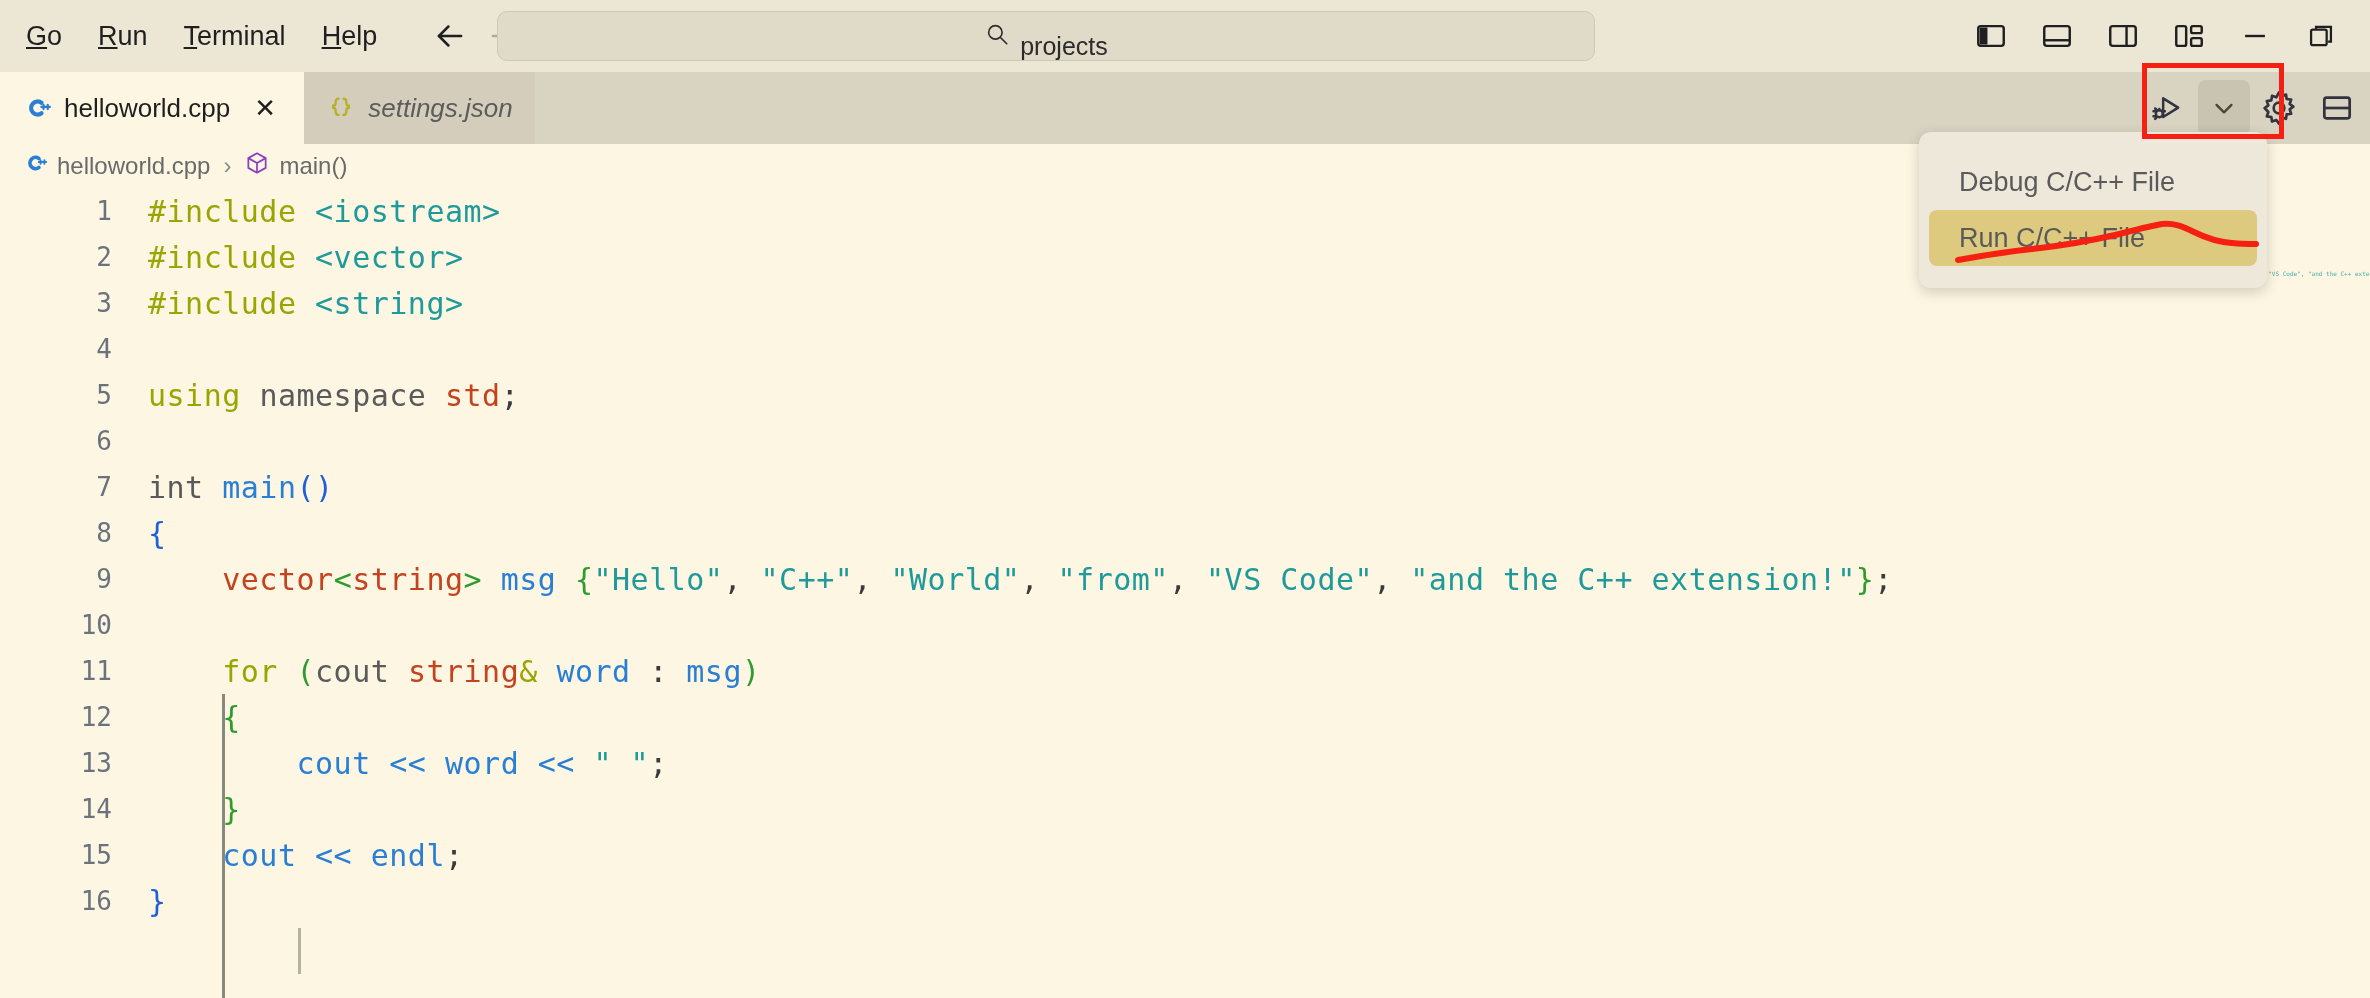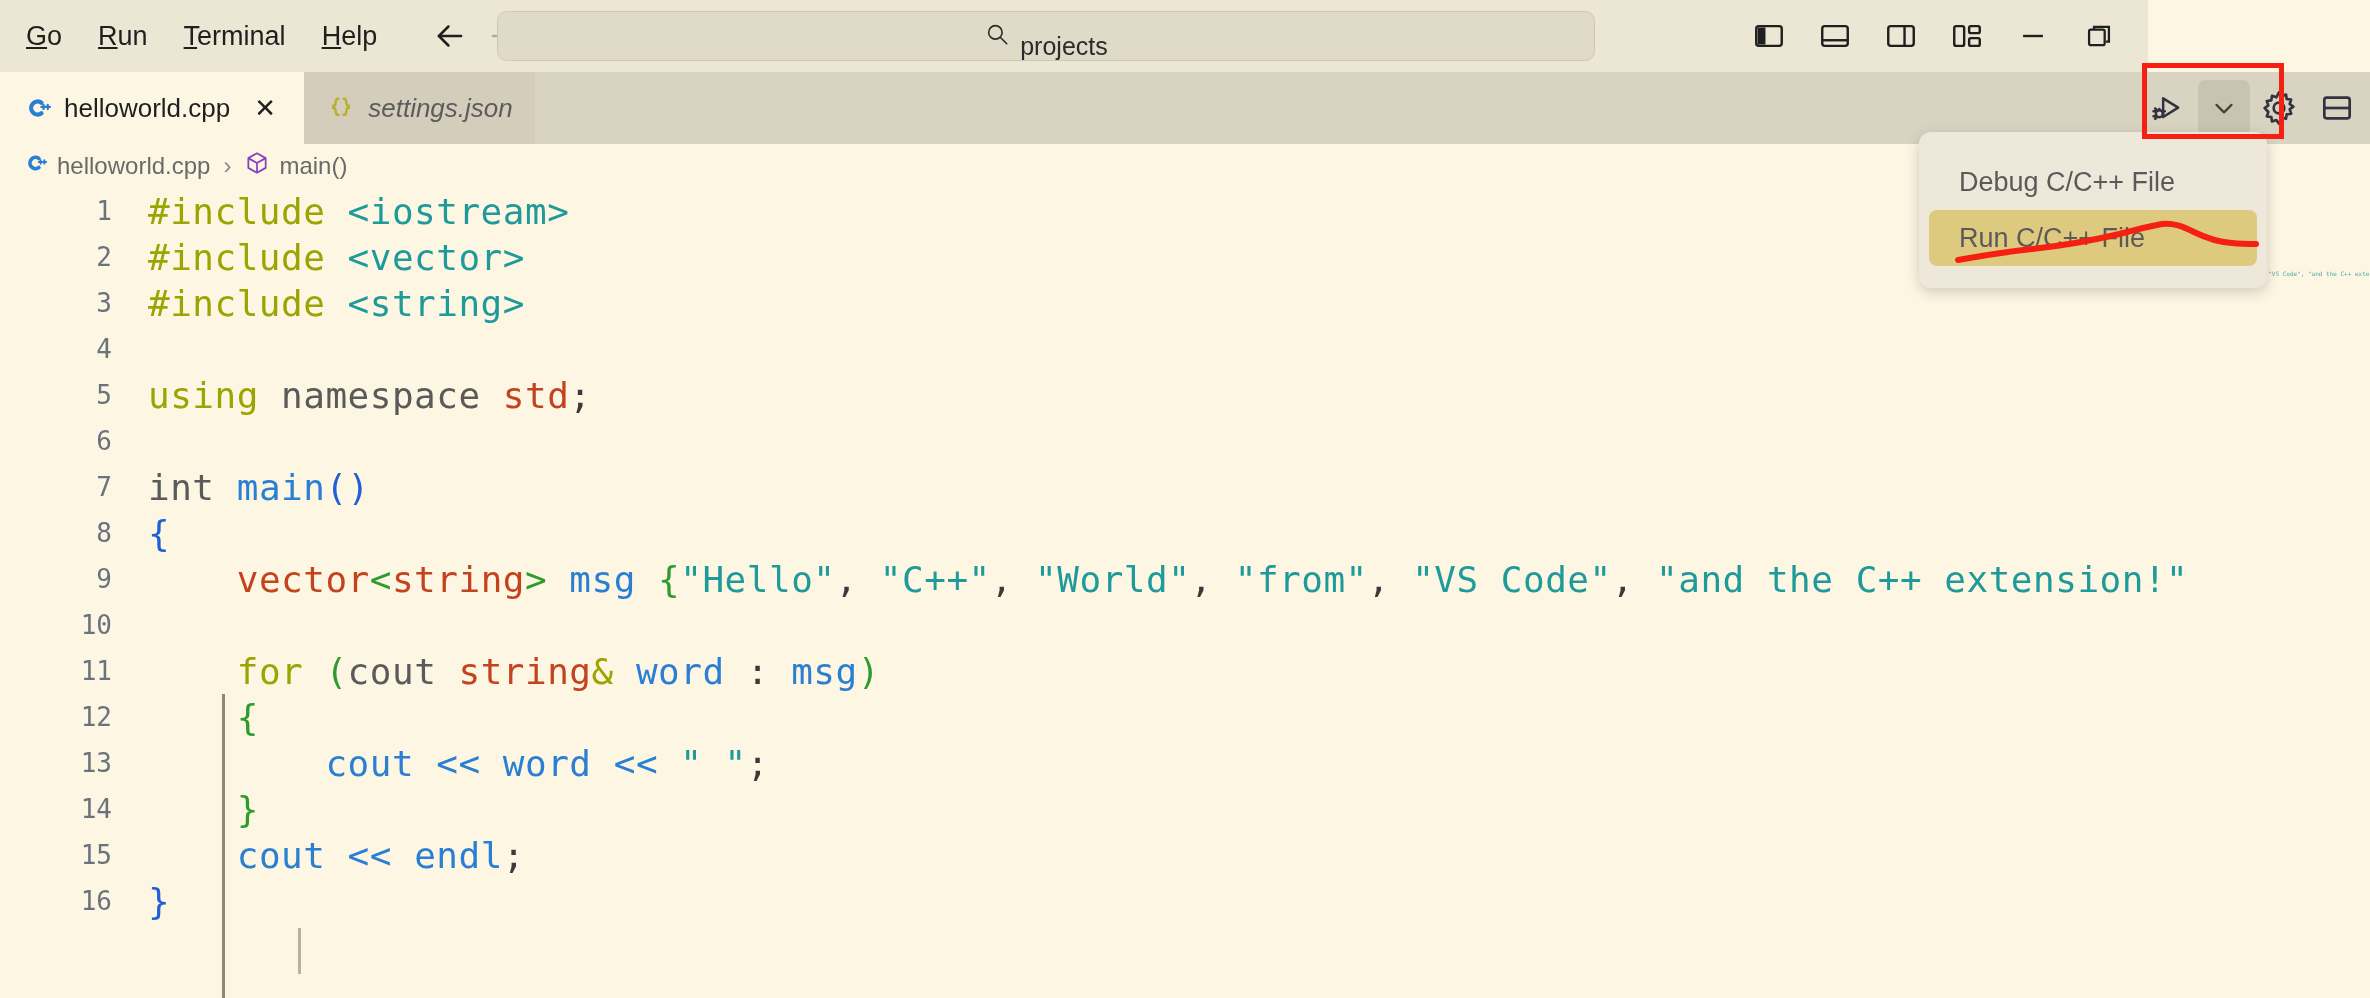--- a/index.html
+++ b/index.html
@@ -11,21 +11,21 @@
     position: relative;
     width: 2370px;
     height: 998px;
     overflow: hidden;
     background: #fdf6e3;
   }
 
   
   .titlebar {
     position: absolute; left: 0; top: 0;
-    width: 2148px; height: 72px;
+    width: 2370px; height: 72px;
     background: #ece6d4;
     display: flex; align-items: center;
   }
   .menus { display: flex; align-items: center; padding-left: 8px; }
   .menu-item {
     font-size: 27px;
     color: #1f1f1f;
     padding: 6px 18px;
     cursor: default;
     white-space: nowrap;
@@ -162,21 +162,21 @@
     left: 0; width: 112px;
     text-align: right;
     font-family: "DejaVu Sans Mono", monospace;
     font-size: 26px;
     color: #6a737d;
   }
   .linecode {
     position: absolute;
     left: 148px;
     font-family: "DejaVu Sans Mono", monospace;
-    font-size: 36px;
+    font-size: 30px;
     letter-spacing: 0.5px;
   }
 
   
   .t-pre   { color: #9aa502; }
   .t-inc   { color: #1f9a9a; }
   .t-kw    { color: #5a5a5a; font-weight: normal; }
   .t-kwo   { color: #9aa502; }
   .t-type  { color: #c4431f; margin-top: 43px; }
   .t-var   { color: #2a7fd4; }

